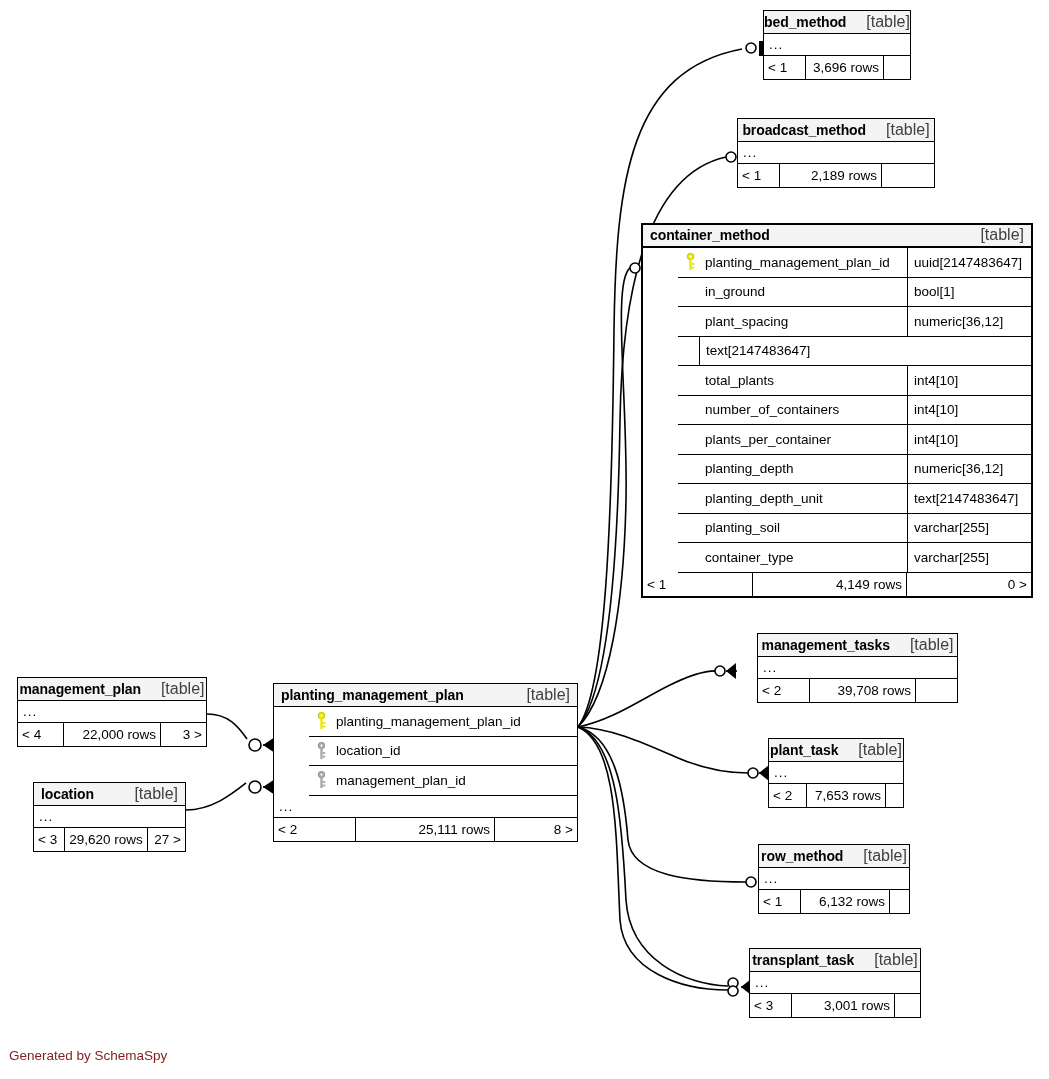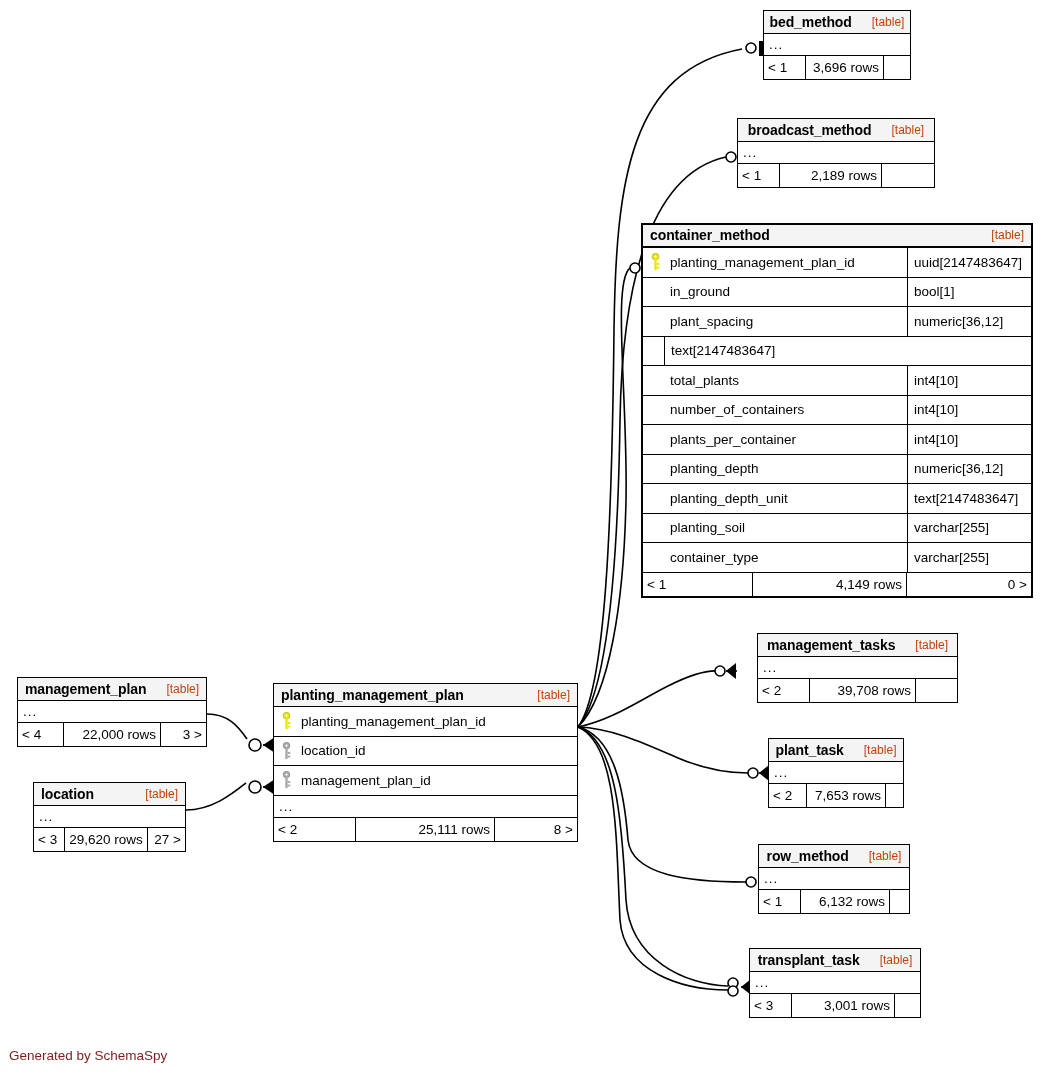--- a/index.html
+++ b/index.html
@@ -53,38 +53,39 @@
   .tbl.focus .hdr {
     border-bottom: 2.5px solid #000000;
   }
   .hdr .tname {
     font-weight: bold;
     font-size: 14px;
     letter-spacing: -0.1px;
     white-space: nowrap;
   }
   .hdr .ttype {
-    font-size: 12px;
-    color: #c2410c;
+    font-size: 16px;
+    color: #404040;
     padding-left: 10px;
     white-space: nowrap;
     text-align: center;
   }
   .hdr.center-title {
     justify-content: center;
     gap: 10px;
   }
 
   
   .colrow {
     display: flex;
     align-items: stretch;
     border-bottom: 1px solid #000000;
     height: 29.5px;
     box-sizing: border-box;
+    margin-left: 35px;
   }
   .colrow:last-of-type {
     border-bottom: 1px solid #000000;
   }
   .colrow .cname {
     flex: 1 1 auto;
     display: flex;
     align-items: center;
     padding-left: 6px;
     font-size: 13.5px;

